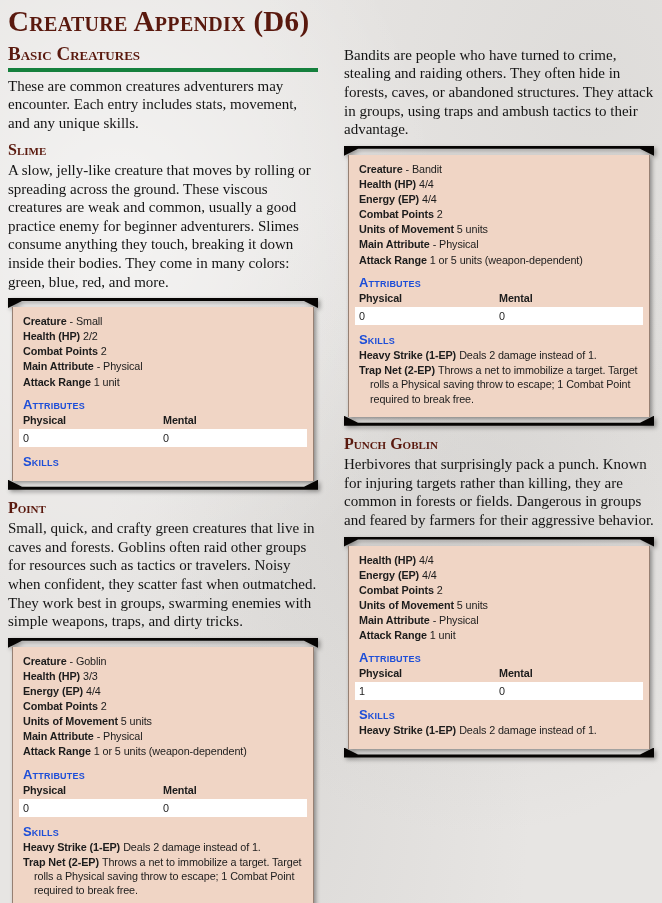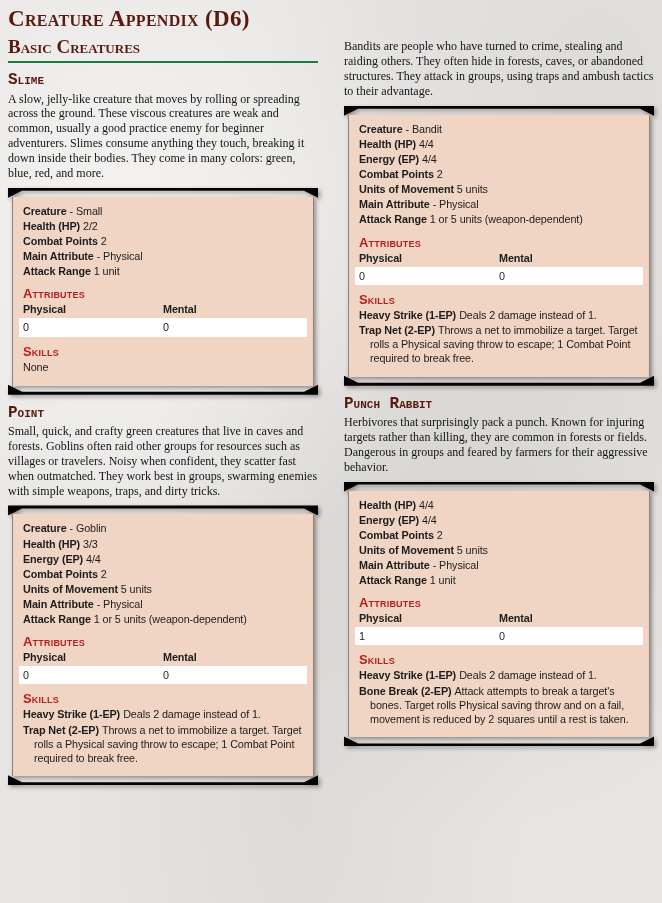--- a/index.html
+++ b/index.html
@@ -14,53 +14,52 @@
       radial-gradient(ellipse at 90% 10%, rgba(205,203,200,0.35), transparent 40%);
     font-family: "Liberation Serif", serif;
     color: #141414;
   }
   .page { padding: 4px 8px 0; }
 
   .title {
     font-family: "Liberation Serif", serif;
     font-variant: small-caps;
     font-weight: bold;
-    font-size: 23px;
+    font-size: 29px;
     line-height: 1.1;
     color: #5a190e;
     margin: 2px 0 4px;
     letter-spacing: 0.3px;
   }
 
   .columns { display: flex; gap: 26px; align-items: flex-start; }
   .col { width: 310px; flex: 0 0 310px; }
 
   .section-heading {
     font-variant: small-caps;
     font-weight: bold;
     font-size: 19px;
     line-height: 1.1;
     color: #5a190e;
     margin: 2px 0 5px;
     padding-bottom: 3px;
-    border-bottom: 2px solid #15803d;
+    border-bottom: 4px solid #15803d;
   }
 
   .creature-heading {
     font-variant: small-caps;
     font-weight: bold;
     font-size: 16px;
     line-height: 1.15;
     color: #5a190e;
     margin: 8px 0 2px;
-    font-family: Liberation Mono, monospace;
   }
 
   .body-text {
-    font-size: 12px;
+    font-size: 15px;
     line-height: 1.24;
     margin: 2px 0 7px;
     text-align: left;
   }
 
   
   .statblock {
     margin: 5px 0 9px;
     filter: drop-shadow(2px 2px 2px rgba(0,0,0,0.38));
   }
@@ -88,21 +87,21 @@
     color: #1c1c1c;
   }
   .stat-row { line-height: 1.4; }
   .stat-label { font-weight: bold; }
   .sb-heading {
     font-variant: small-caps;
     font-weight: bold;
     font-size: 13px;
     letter-spacing: 0.2px;
     margin: 7px 0 1px;
-    color: #b91c1c;
+    color: #1d4ed8;
   }
   .attr-headers { display: flex; font-weight: bold; line-height: 1.4; }
   .attr-col { width: 50%; }
   .attr-values {
     display: flex;
     background: #ffffff;
     margin: 1px -4px 2px;
     padding: 2px 4px;
     line-height: 1.3;
   }
@@ -120,20 +119,21 @@
 
 <div class="page">
 
   <h1 class="title">Creature Appendix (D6)</h1>
 
   <div class="columns">
 
     <div class="col">
 
       <h2 class="section-heading">Basic Creatures</h2>
+      <p class="body-text">These are common creatures adventurers may encounter. Each entry includes stats, movement, and any unique skills.</p>
 
       <h3 class="creature-heading">Slime</h3>
       <p class="body-text">A slow, jelly-like creature that moves by rolling or spreading across the ground. These viscous creatures are weak and common, usually a good practice enemy for beginner adventurers. Slimes consume anything they touch, breaking it down inside their bodies. They come in many colors: green, blue, red, and more.</p>
 
       <div class="statblock">
         <div class="taper taper-top"></div>
         <div class="sb-inner">
           <div class="stat-row"><span class="stat-label">Creature</span> <span class="stat-value">- Small</span></div>
           <div class="stat-row"><span class="stat-label">Health (HP)</span> <span class="stat-value">2/2</span></div>
           <div class="stat-row"><span class="stat-label">Combat Points</span> <span class="stat-value">2</span></div>
@@ -142,27 +142,26 @@
           <div class="sb-heading">Attributes</div>
           <div class="attr-headers">
             <span class="attr-col">Physical</span>
               <span class="attr-col">Mental</span>
           </div>
           <div class="attr-values">
             <span class="attr-col">0</span>
               <span class="attr-col">0</span>
           </div>
           <div class="sb-heading">Skills</div>
-          <div class="skill-plain">None</div>
         </div>
         <div class="taper taper-bottom"></div>
       </div>
 
       <h3 class="creature-heading">Point</h3>
-      <p class="body-text">Small, quick, and crafty green creatures that live in caves and forests. Goblins often raid other groups for resources such as villages or travelers. Noisy when confident, they scatter fast when outmatched. They work best in groups, swarming enemies with simple weapons, traps, and dirty tricks.</p>
+      <p class="body-text">Small, quick, and crafty green creatures that live in caves and forests. Goblins often raid other groups for resources such as tactics or travelers. Noisy when confident, they scatter fast when outmatched. They work best in groups, swarming enemies with simple weapons, traps, and dirty tricks.</p>
 
       <div class="statblock">
         <div class="taper taper-top"></div>
         <div class="sb-inner">
           <div class="stat-row"><span class="stat-label">Creature</span> <span class="stat-value">- Goblin</span></div>
           <div class="stat-row"><span class="stat-label">Health (HP)</span> <span class="stat-value">3/3</span></div>
           <div class="stat-row"><span class="stat-label">Energy (EP)</span> <span class="stat-value">4/4</span></div>
           <div class="stat-row"><span class="stat-label">Combat Points</span> <span class="stat-value">2</span></div>
           <div class="stat-row"><span class="stat-label">Units of Movement</span> <span class="stat-value">5 units</span></div>
           <div class="stat-row"><span class="stat-label">Main Attribute</span> <span class="stat-value">- Physical</span></div>
@@ -208,21 +207,21 @@
             <span class="attr-col">0</span>
               <span class="attr-col">0</span>
           </div>
           <div class="sb-heading">Skills</div>
           <div class="skill-entry"><span class="skill-name">Heavy Strike (1-EP)</span><span class="skill-desc">Deals 2 damage instead of 1.</span></div>
           <div class="skill-entry"><span class="skill-name">Trap Net (2-EP)</span><span class="skill-desc">Throws a net to immobilize a target. Target rolls a Physical saving throw to escape; 1 Combat Point required to break free.</span></div>
         </div>
         <div class="taper taper-bottom"></div>
       </div>
 
-      <h3 class="creature-heading">Punch Rabbit</h3>
+      <h3 class="creature-heading">Punch Goblin</h3>
       <p class="body-text">Herbivores that surprisingly pack a punch. Known for injuring targets rather than killing, they are common in forests or fields. Dangerous in groups and feared by farmers for their aggressive behavior.</p>
 
       <div class="statblock">
         <div class="taper taper-top"></div>
         <div class="sb-inner">
           <div class="stat-row"><span class="stat-label">Health (HP)</span> <span class="stat-value">4/4</span></div>
           <div class="stat-row"><span class="stat-label">Energy (EP)</span> <span class="stat-value">4/4</span></div>
           <div class="stat-row"><span class="stat-label">Combat Points</span> <span class="stat-value">2</span></div>
           <div class="stat-row"><span class="stat-label">Units of Movement</span> <span class="stat-value">5 units</span></div>
           <div class="stat-row"><span class="stat-label">Main Attribute</span> <span class="stat-value">- Physical</span></div>
@@ -231,20 +230,19 @@
           <div class="attr-headers">
             <span class="attr-col">Physical</span>
               <span class="attr-col">Mental</span>
           </div>
           <div class="attr-values">
             <span class="attr-col">1</span>
               <span class="attr-col">0</span>
           </div>
           <div class="sb-heading">Skills</div>
           <div class="skill-entry"><span class="skill-name">Heavy Strike (1-EP)</span><span class="skill-desc">Deals 2 damage instead of 1.</span></div>
-          <div class="skill-entry"><span class="skill-name">Bone Break (2-EP)</span><span class="skill-desc">Attack attempts to break a target's bones. Target rolls Physical saving throw and on a fail, movement is reduced by 2 squares until a rest is taken.</span></div>
         </div>
         <div class="taper taper-bottom"></div>
       </div>
 
     </div>
   </div>
 </div>
 
 </body></html>

